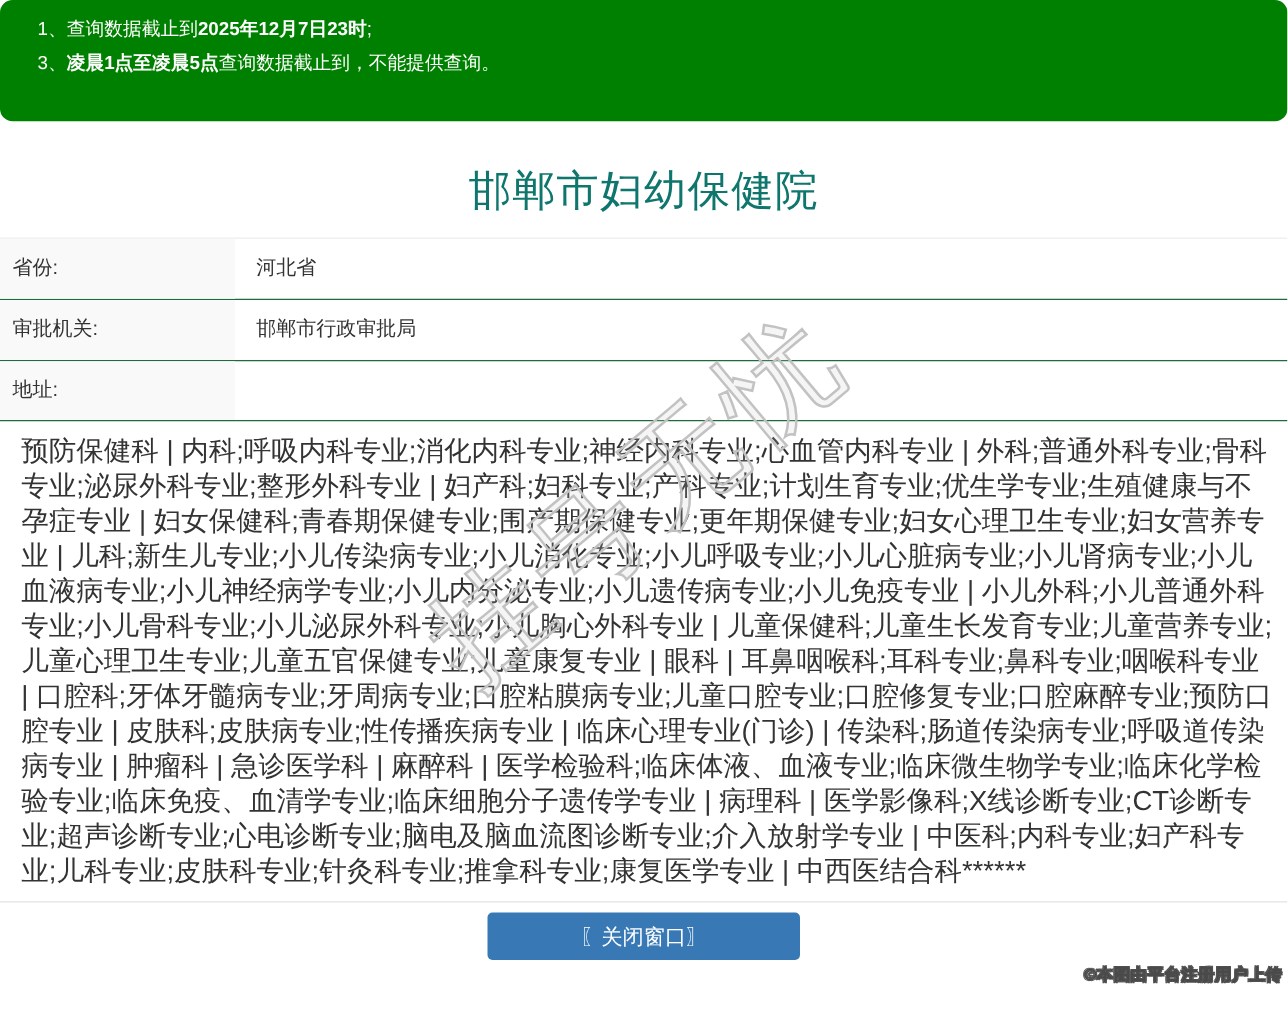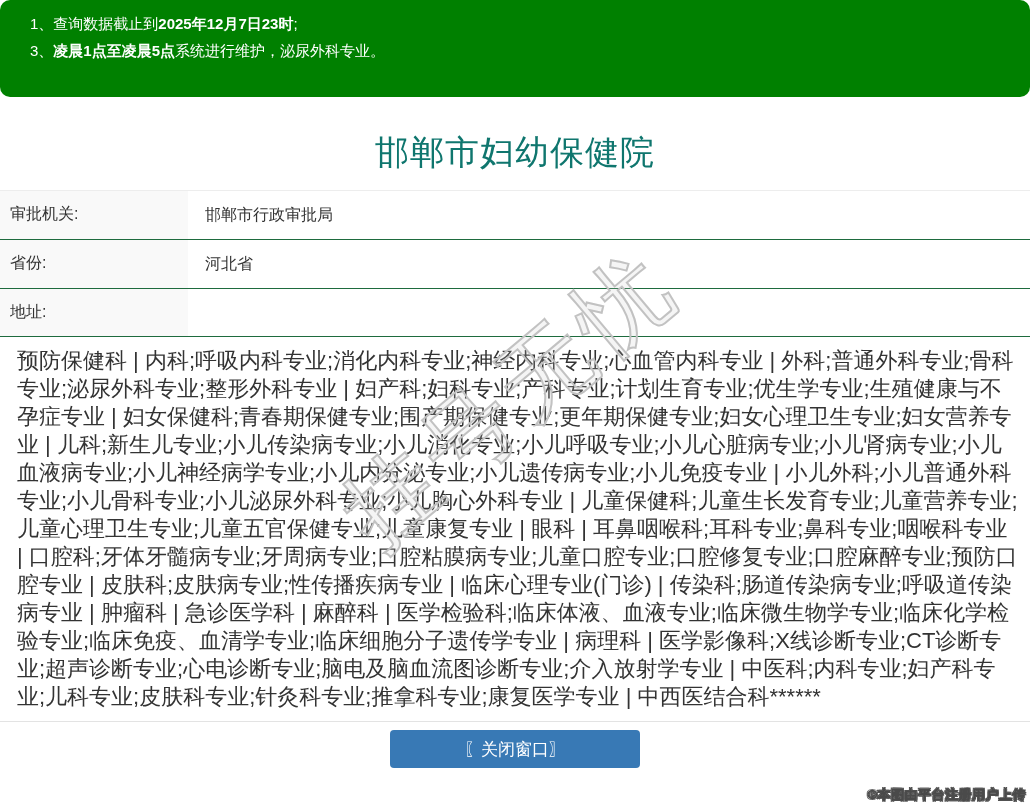--- a/index.html
+++ b/index.html
@@ -95,53 +95,53 @@
     letter-spacing:8px;
     color:rgba(200,200,200,0.18);
     -webkit-text-stroke:2px #c2c2c2;
     pointer-events:none;
     white-space:nowrap;
   }
 
   
   .wm-credit{
     position:absolute;
-    right:4px;bottom:4px;
+    right:4px;bottom:19px;
     font-size:13px;
     font-weight:bold;
     color:#fff;
     -webkit-text-stroke:0.8px #4a4a4a;
     text-shadow:-1px -1px 0 #555,1px -1px 0 #555,-1px 1px 0 #555,1px 1px 0 #555;
     letter-spacing:0.5px;
   }
 </style>
 </head>
 <body>
 
 <div class="page">
 
   <div class="notice">
     <div class="notice-line">
       <span>1、</span><span>查询数据截止到</span><b>2025年12月7日23时</b><span>;</span>
     </div>
     <div class="notice-line">
-      <span>3、</span><span></span><b>凌晨1点至凌晨5点</b><span>系统进行维护，泌尿外科专业。</span>
+      <span>3、</span><span></span><b>凌晨1点至凌晨5点</b><span>查询数据截止到，不能提供查询。</span>
     </div>
   </div>
 
   <div class="title">邯郸市妇幼保健院</div>
 
   <div class="info-table">
     <div class="info-row">
+      <div class="info-label">省份:</div>
+      <div class="info-value">河北省</div>
+    </div>
+    <div class="info-row">
       <div class="info-label">审批机关:</div>
       <div class="info-value">邯郸市行政审批局</div>
-    </div>
-    <div class="info-row">
-      <div class="info-label">省份:</div>
-      <div class="info-value">河北省</div>
     </div>
     <div class="info-row">
       <div class="info-label">地址:</div>
     </div>
     <div class="info-row tall last">
       <div class="info-value">预防保健科 | 内科;呼吸内科专业;消化内科专业;神经内科专业;心血管内科专业 | 外科;普通外科专业;骨科专业;泌尿外科专业;整形外科专业 | 妇产科;妇科专业;产科专业;计划生育专业;优生学专业;生殖健康与不孕症专业 | 妇女保健科;青春期保健专业;围产期保健专业;更年期保健专业;妇女心理卫生专业;妇女营养专业 | 儿科;新生儿专业;小儿传染病专业;小儿消化专业;小儿呼吸专业;小儿心脏病专业;小儿肾病专业;小儿血液病专业;小儿神经病学专业;小儿内分泌专业;小儿遗传病专业;小儿免疫专业 | 小儿外科;小儿普通外科专业;小儿骨科专业;小儿泌尿外科专业;小儿胸心外科专业 | 儿童保健科;儿童生长发育专业;儿童营养专业;儿童心理卫生专业;儿童五官保健专业;儿童康复专业 | 眼科 | 耳鼻咽喉科;耳科专业;鼻科专业;咽喉科专业 | 口腔科;牙体牙髓病专业;牙周病专业;口腔粘膜病专业;儿童口腔专业;口腔修复专业;口腔麻醉专业;预防口腔专业 | 皮肤科;皮肤病专业;性传播疾病专业 | 临床心理专业(门诊) | 传染科;肠道传染病专业;呼吸道传染病专业 | 肿瘤科 | 急诊医学科 | 麻醉科 | 医学检验科;临床体液、血液专业;临床微生物学专业;临床化学检验专业;临床免疫、血清学专业;临床细胞分子遗传学专业 | 病理科 | 医学影像科;X线诊断专业;CT诊断专业;超声诊断专业;心电诊断专业;脑电及脑血流图诊断专业;介入放射学专业 | 中医科;内科专业;妇产科专业;儿科专业;皮肤科专业;针灸科专业;推拿科专业;康复医学专业 | 中西医结合科******</div>
     </div>
   </div>
 
   <div class="btn-area">

